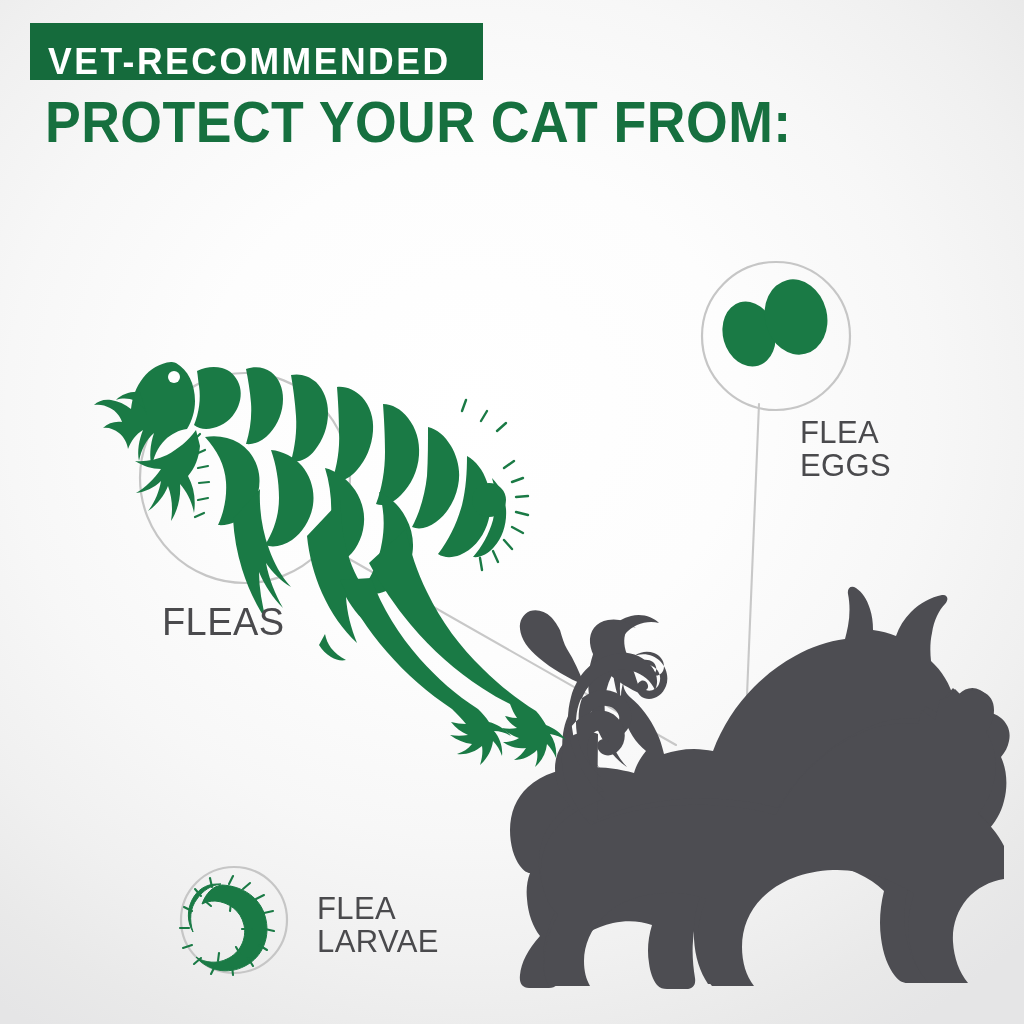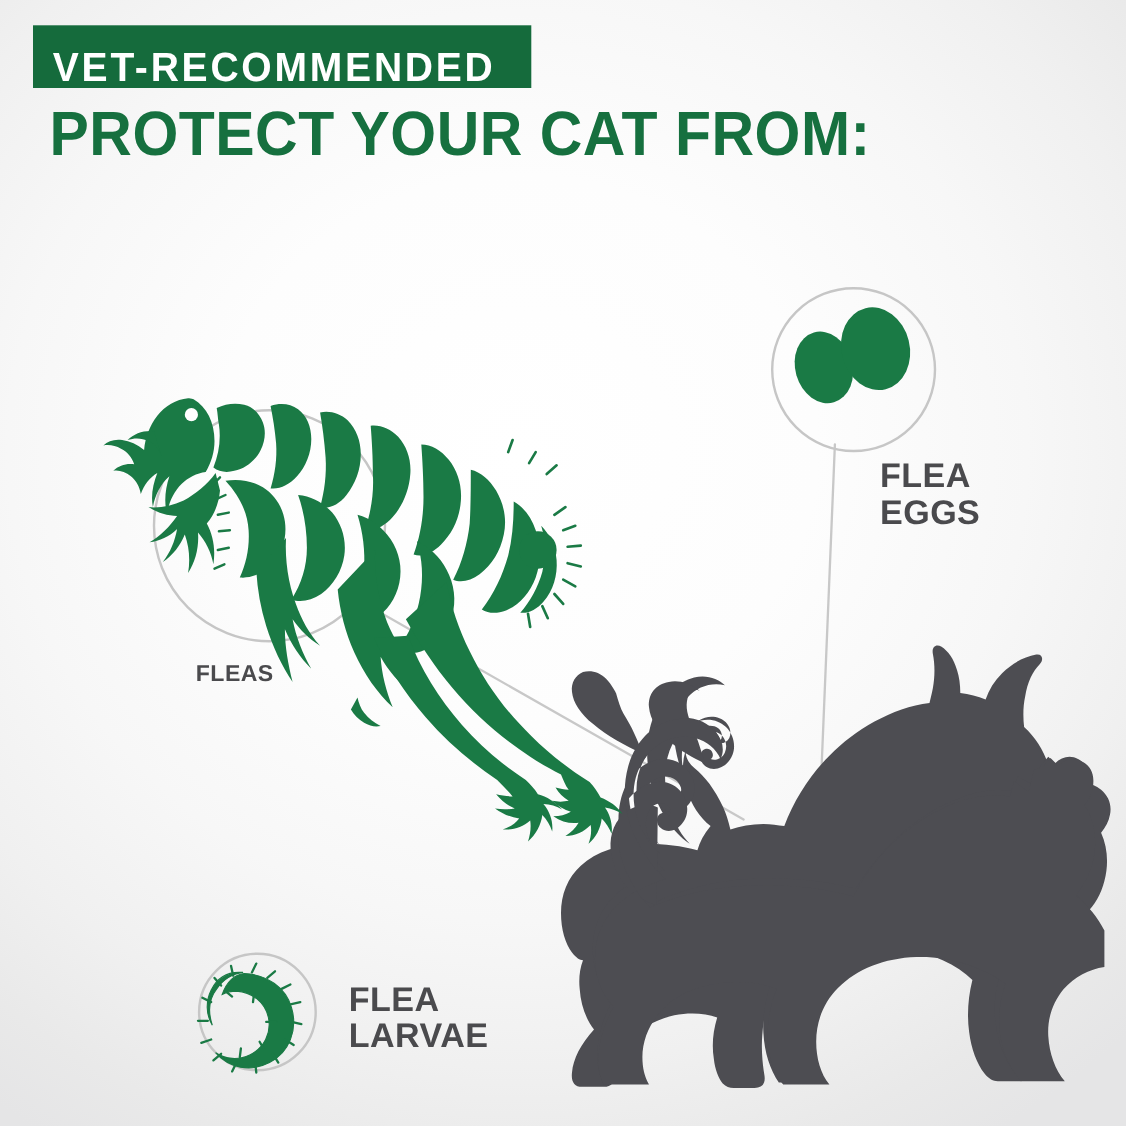--- a/index.html
+++ b/index.html
@@ -68,29 +68,29 @@
     top: 0;
     width: 1024px;
     height: 1024px;
     pointer-events: none;
   }
 
   
   .label {
     position: absolute;
     color: #4A4A4D;
-    font-weight: 700;
+    font-weight: 400;
     line-height: 1.06;
     letter-spacing: 0.4px;
     white-space: pre-line;
   }
   .label-fleas {
-    left: 178px;
+    left: 162px;
     top: 602px;
-    font-size: 21px;
+    font-size: 38px;
   }
   .label-eggs {
     left: 800px;
     top: 417px;
     font-size: 31px;
   }
   .label-larvae {
     left: 317px;
     top: 893px;
     font-size: 31px;

